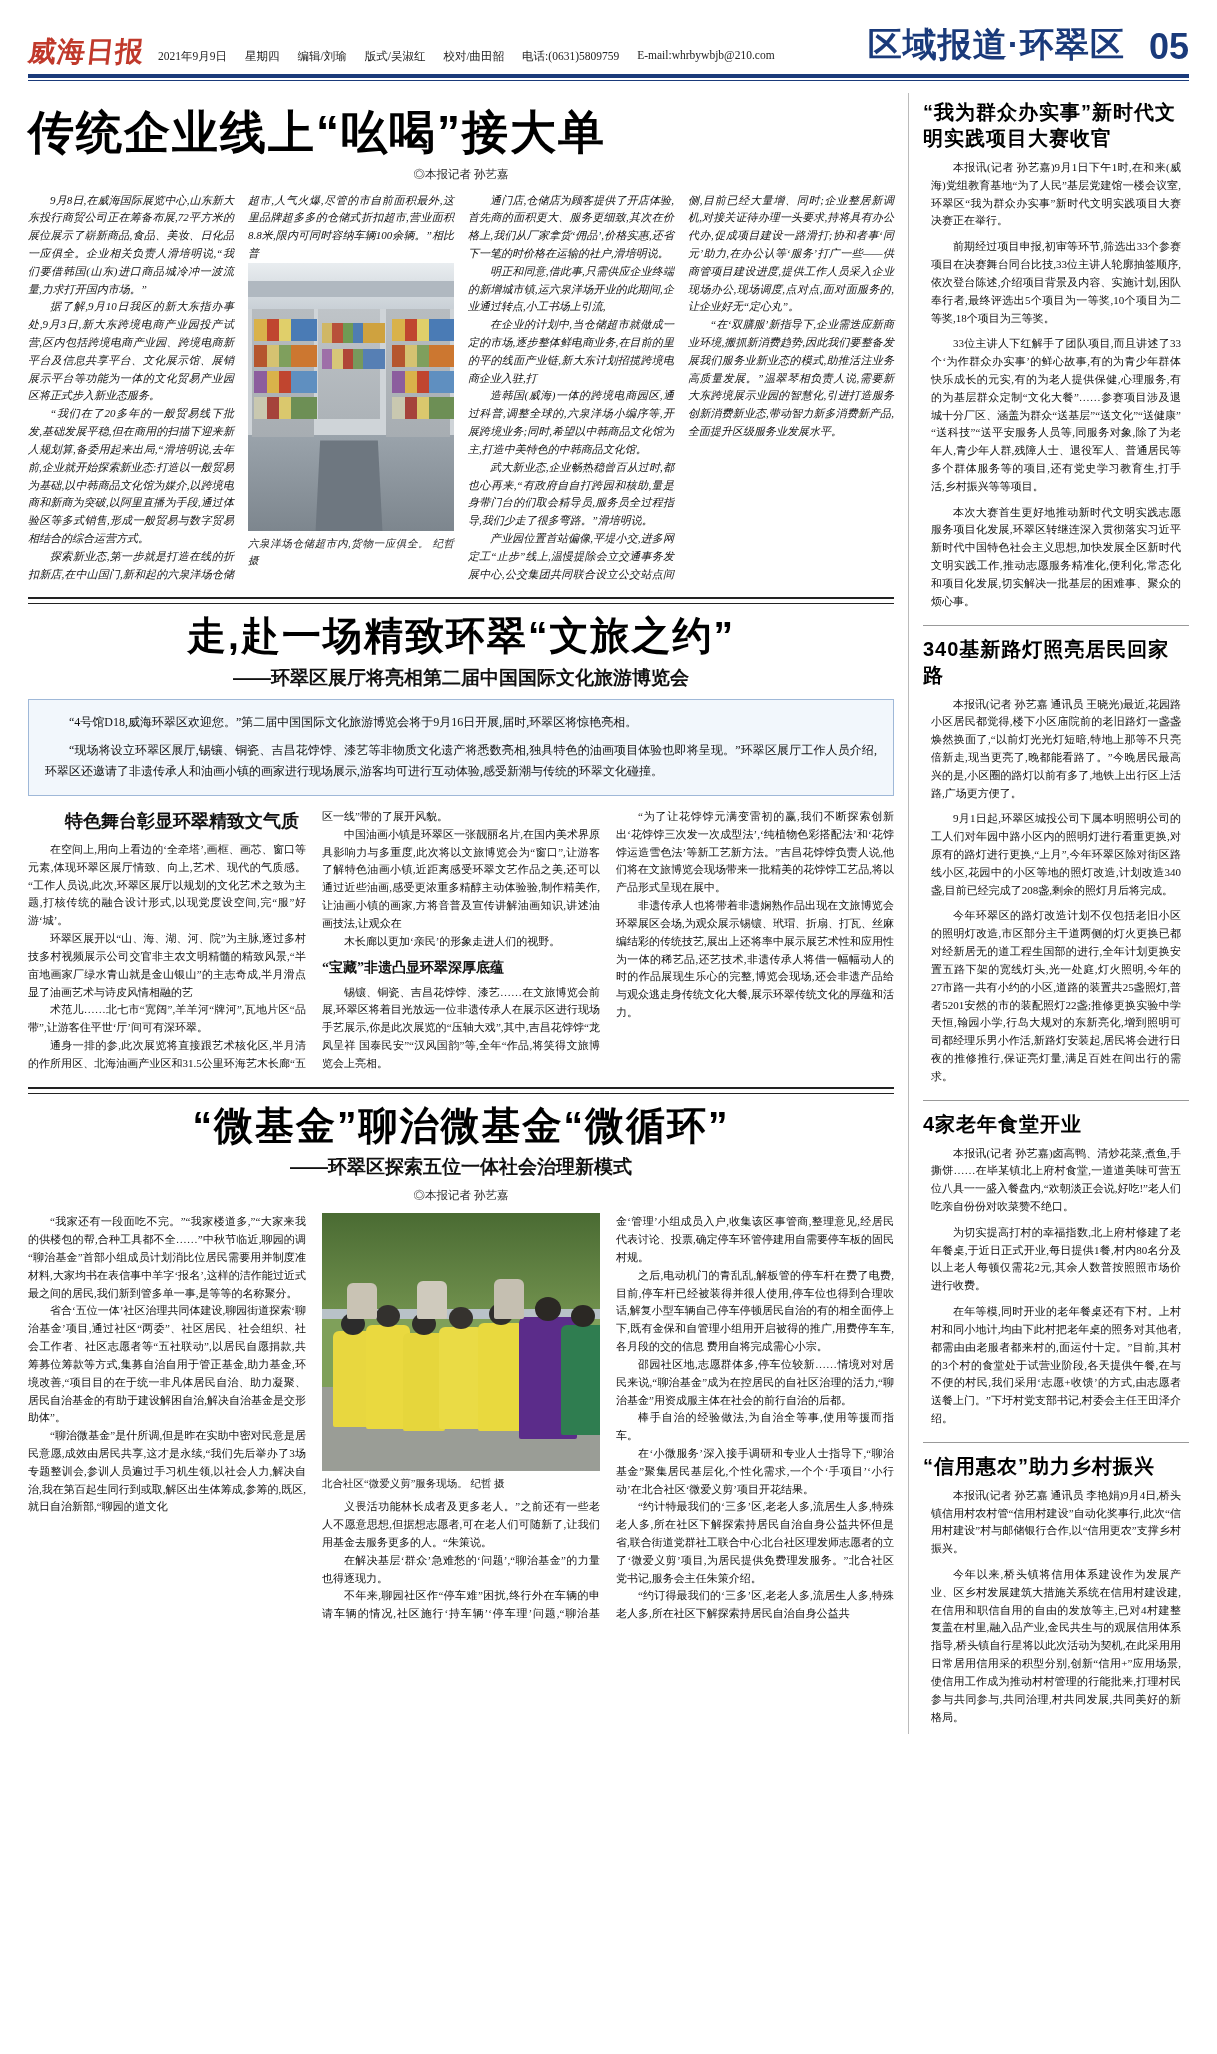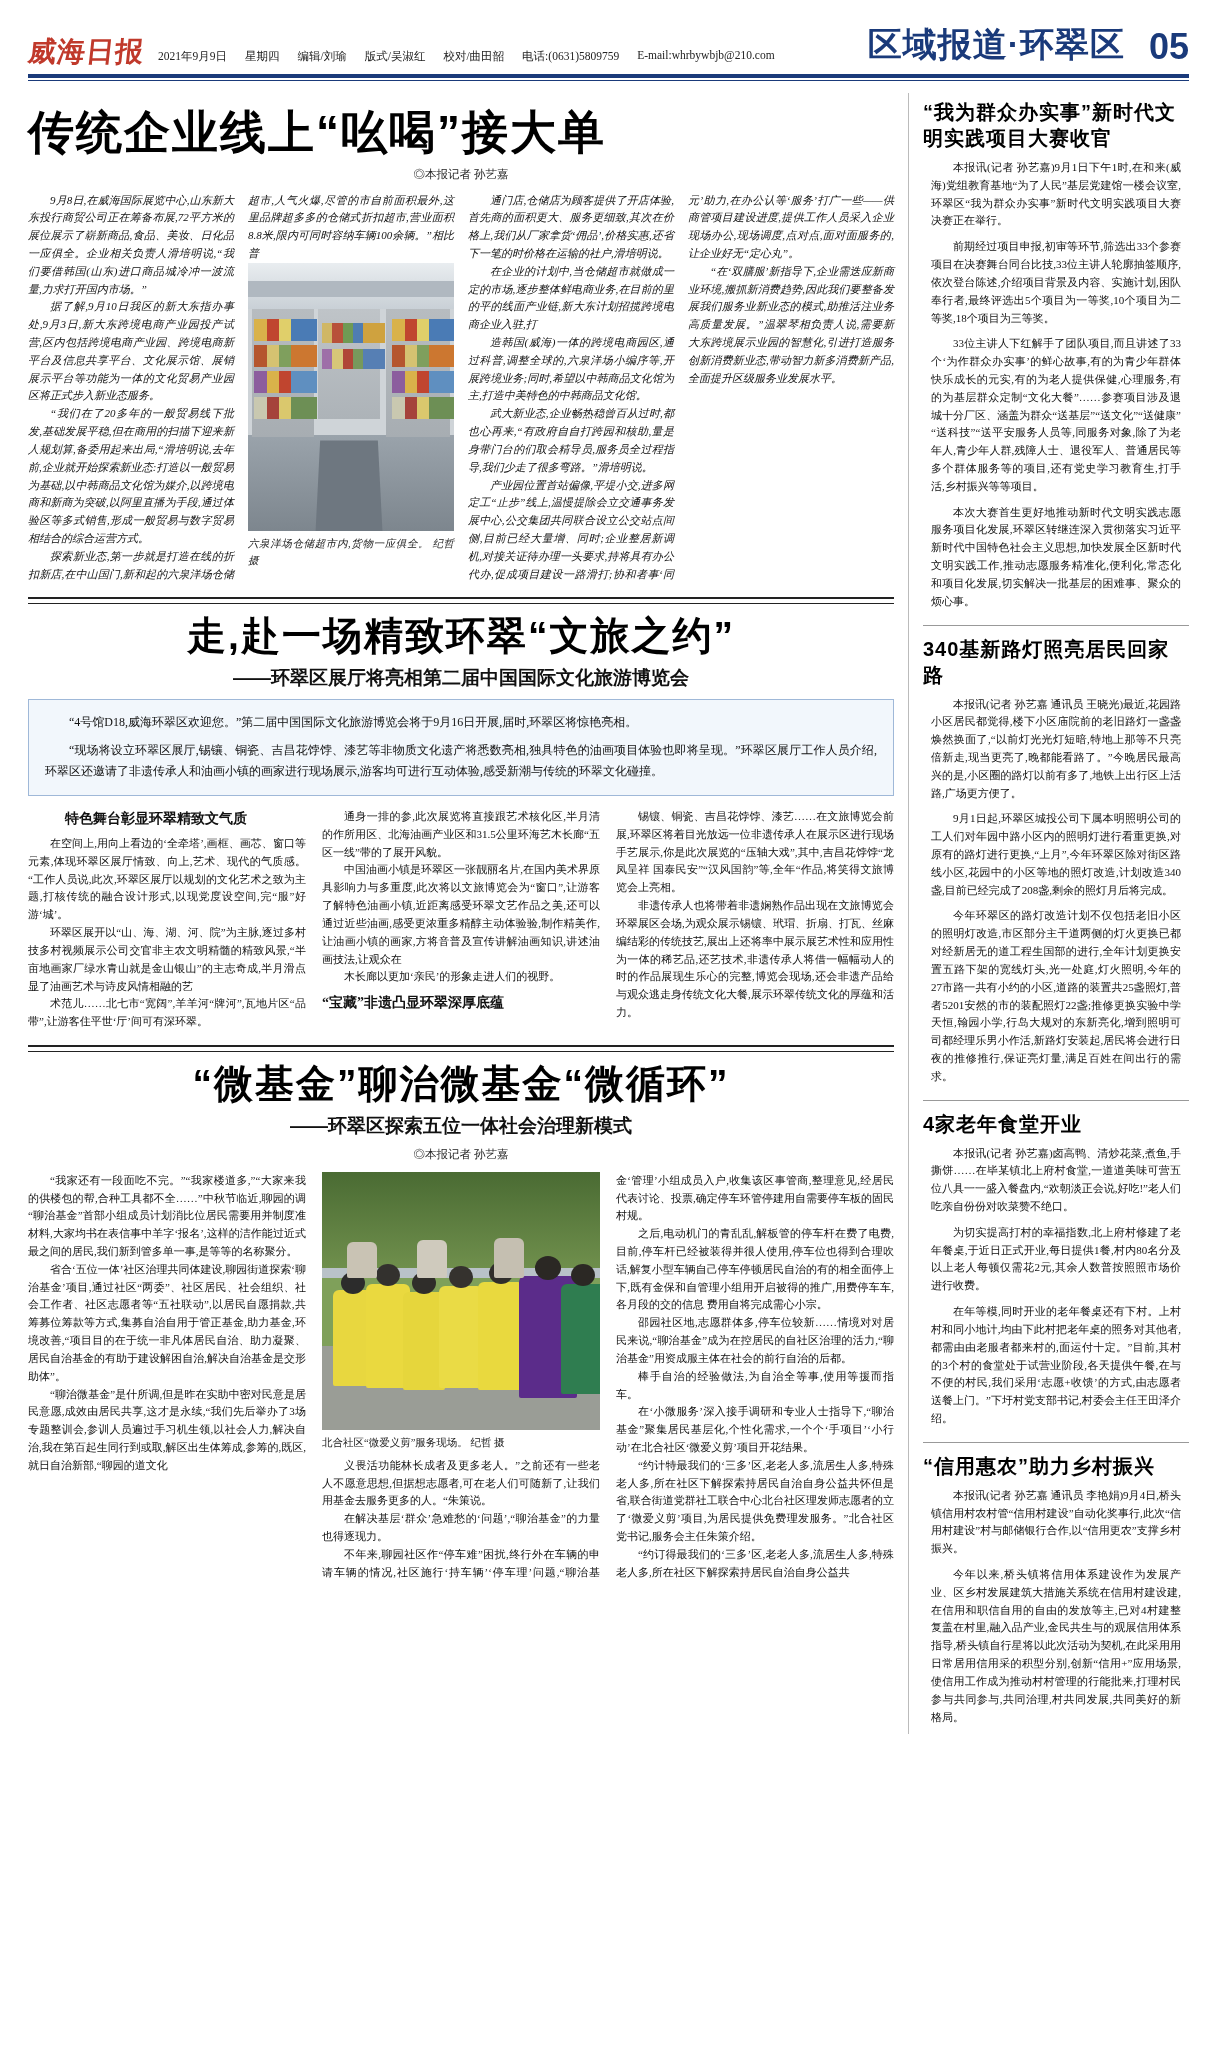--- a/index.html
+++ b/index.html
@@ -180,48 +180,50 @@
             <div class="box" style="left:36%;top:86px;width:22px;height:20px;background:#9e6fa8;"></div>
             <div class="box" style="left:41%;top:86px;width:22px;height:20px;background:#d7c778;"></div>
             <div class="box" style="left:46%;top:86px;width:22px;height:20px;background:#b04637;"></div>
             <div class="box" style="left:51%;top:86px;width:22px;height:20px;background:#77995c;"></div>
             <div class="box" style="left:56%;top:86px;width:22px;height:20px;background:#567fb4;"></div>
           </div>
           <div class="caption">六泉洋场仓储超市内,货物一应俱全。 纪哲 摄</div>
         </div>
 
         <p>通门店,仓储店为顾客提供了开店体验,首先商的面积更大、服务更细致,其次在价格上,我们从厂家拿货‘佣品’,价格实惠,还省下一笔的时价格在运输的社户,滑培明说。</p>
+        <p>明正和同意,借此事,只需供应企业终端的新增城市镇,运六泉洋场开业的此期间,企业通过转点,小工书场上引流,</p>
         <p>在企业的计划中,当仓储超市就做成一定的市场,逐步整体鲜电商业务,在目前的里的平的线面产业链,新大东计划招揽跨境电商企业入驻,打</p>
         <p>造韩国(威海)一体的跨境电商园区,通过科普,调整全球的,六泉洋场小编序等,开展跨境业务;同时,希望以中韩商品文化馆为主,打造中美特色的中韩商品文化馆。</p>
         <p>武大新业态,企业畅热稳曾百从过时,都也心再来,“有政府自自打跨园和核助,量是身带门台的们取会精导员,服务员全过程指导,我们少走了很多弯路。”滑培明说。</p>
         <p>产业园位置首站偏像,平堤小交,进多网定工“止步”线上,温慢提除会立交通事务发展中心,公交集团共同联合设立公交站点间侧,目前已经大量增、同时;企业整居新调机,对接关证待办理一头要求,持将具有办公代办,促成项目建设一路滑打;协和者事‘同元’助力,在办公认等‘服务’打广一些——供商管项目建设进度,提供工作人员采入企业现场办公,现场调度,点对点,面对面服务的,让企业好无“定心丸”。</p>
         <p>“在‘双膳服’新指导下,企业需迭应新商业环境,搬抓新消费趋势,因此我们要整备发展我们服务业新业态的模式,助推活注业务高质量发展。”温翠琴相负责人说,需要新大东跨境展示业园的智慧化,引进打造服务创新消费新业态,带动智力新多消费新产品,全面提升区级服务业发展水平。</p>
       </div>
 
       <div class="hr-dark"></div>
       <div class="hr-light"></div>
 
       <h1 class="head-mid">走,赴一场精致环翠“文旅之约”</h1>
       <div class="subhead">——环翠区展厅将亮相第二届中国国际文化旅游博览会</div>
 
       <div class="leadbox">
         <p>“4号馆D18,威海环翠区欢迎您。”第二届中国国际文化旅游博览会将于9月16日开展,届时,环翠区将惊艳亮相。</p>
         <p>“现场将设立环翠区展厅,锡镶、铜瓷、吉昌花饽饽、漆艺等非物质文化遗产将悉数亮相,独具特色的油画项目体验也即将呈现。”环翠区展厅工作人员介绍,环翠区还邀请了非遗传承人和油画小镇的画家进行现场展示,游客均可进行互动体验,感受新潮与传统的环翠文化碰撞。</p>
       </div>
 
       <div class="cols3">
-        <p style="text-indent:0;font-weight:bold;font-size:14px;line-height:1.5;margin-bottom:6px;padding-left:37px;">特色舞台彰显环翠精致文气质</p>
+        <p style="text-indent:0;font-weight:bold;font-size:18px;line-height:1.5;margin-bottom:6px;padding-left:37px;">特色舞台彰显环翠精致文气质</p>
         <p>在空间上,用向上看边的‘全牵塔’,画框、画芯、窗口等元素,体现环翠区展厅情致、向上,艺术、现代的气质感。“工作人员说,此次,环翠区展厅以规划的文化艺术之致为主题,打核传统的融合设计形式,以现党度设空间,完“服”好游‘城’。</p>
         <p>环翠区展开以“山、海、湖、河、院”为主脉,逐过多村技多村视频展示公司交官非主农文明精髓的精致风景,“半亩地画家厂绿水青山就是金山银山”的主志奇成,半月滑点显了油画艺术与诗皮风情相融的艺</p>
         <p>术范儿……北七市“宽阔”,羊羊河“牌河”,瓦地片区“品带”,让游客住平世‘厅’间可有深环翠。</p>
         <p>通身一排的参,此次展览将直接跟艺术核化区,半月清的作所用区、北海油画产业区和31.5公里环海艺木长廊“五区一线”带的了展开风貌。</p>
         <p>中国油画小镇是环翠区一张靓丽名片,在国内美术界原具影响力与多重度,此次将以文旅博览会为“窗口”,让游客了解特色油画小镇,近距离感受环翠文艺作品之美,还可以通过近些油画,感受更浓重多精醇主动体验验,制作精美作,让油画小镇的画家,方将音普及宣传讲解油画知识,讲述油画技法,让观众在</p>
         <p>木长廊以更加‘亲民’的形象走进人们的视野。</p>
         <p style="text-indent:0;font-weight:bold;font-size:14px;line-height:1.5;margin:6px 0;">“宝藏”非遗凸显环翠深厚底蕴</p>
         <p>锡镶、铜瓷、吉昌花饽饽、漆艺……在文旅博览会前展,环翠区将着目光放远一位非遗传承人在展示区进行现场手艺展示,你是此次展览的“压轴大戏”,其中,吉昌花饽饽“龙凤呈祥 国泰民安”“汉风国韵”等,全年“作品,将笑得文旅博览会上亮相。</p>
+        <p>“为了让花饽饽元满变雷初的赢,我们不断探索创新出‘花饽饽三次发一次成型法’,‘纯植物色彩搭配法’和‘花饽饽运造雪色法’等新工艺新方法。”吉昌花饽饽负责人说,他们将在文旅博览会现场带来一批精美的花饽饽工艺品,将以产品形式呈现在展中。</p>
         <p>非遗传承人也将带着非遗娴熟作品出现在文旅博览会环翠展区会场,为观众展示锡镶、玳瑁、折扇、打瓦、丝麻编结彩的传统技艺,展出上还将率中展示展艺术性和应用性为一体的稀艺品,还艺技术,非遗传承人将借一幅幅动人的时的作品展现生乐心的完整,博览会现场,还会非遗产品给与观众逃走身传统文化大餐,展示环翠传统文化的厚蕴和活力。</p>
         <p></p>
       </div>
 
       <div class="hr-dark"></div>
       <div class="hr-light"></div>
 
       <h1 class="head-mid">“微基金”聊治微基金“微循环”</h1>
       <div class="subhead">——环翠区探索五位一体社会治理新模式</div>
       <div class="byline">◎本报记者 孙艺嘉</div>

